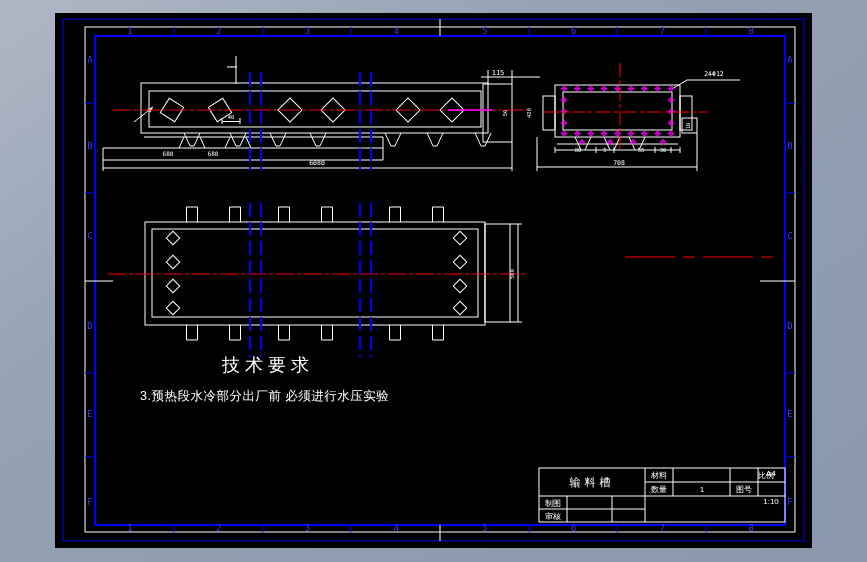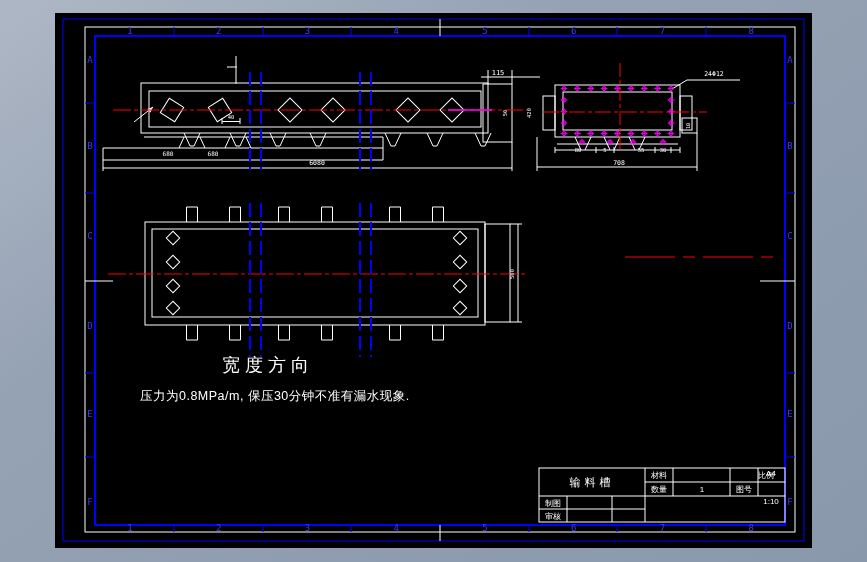--- a/index.html
+++ b/index.html
@@ -304,23 +304,23 @@
         <text x="605" y="152" fill="#ffffff" font-size="5.5" text-anchor="middle" font-family="&quot;DejaVu Sans Mono&quot;, monospace">5</text>
         <text x="641" y="152" fill="#ffffff" font-size="5.5" text-anchor="middle" font-family="&quot;DejaVu Sans Mono&quot;, monospace">55</text>
         <text x="663" y="152" fill="#ffffff" font-size="5.5" text-anchor="middle" font-family="&quot;DejaVu Sans Mono&quot;, monospace">30</text>
         <text x="619" y="165" fill="#ffffff" font-size="6.5" text-anchor="middle" font-family="&quot;DejaVu Sans Mono&quot;, monospace">708</text>
         <text x="690" y="126" fill="#ffffff" font-size="5" text-anchor="middle" font-family="&quot;DejaVu Sans Mono&quot;, monospace" transform="rotate(-90 690 126)">10</text>
         <text x="514" y="274" fill="#ffffff" font-size="5.5" text-anchor="middle" font-family="&quot;DejaVu Sans Mono&quot;, monospace" transform="rotate(-90 514 274)">500</text>
       </g>
   </svg>
 
   <div>
-    <div class="tech-title">宽度方向</div>
+    <div class="tech-title">技术要求</div>
     <div class="tech-lines" id="tech-lines">
-        <div class="tech-line"> 压力为0.8MPa/m, 保压30分钟不准有漏水现象.</div>
+        <div class="tech-line"> 3.预热段水冷部分出厂前 必须进行水压实验</div>
       </div>
   </div>
 
   <div class="titleblock">
     <span class="tb tb-name" style="left:592px;top:482px;">输料槽</span>
     <span class="tb" style="left:659px;top:475px;">材料</span>
     <span class="tb" style="left:702px;top:475px;"></span>
     <span class="tb" style="left:744px;top:475px;padding-left:44px;">比例</span>
     <span class="tb" style="left:771px;top:501px;">1:10</span>
     <span class="tb" style="left:659px;top:489px;">数量</span>

